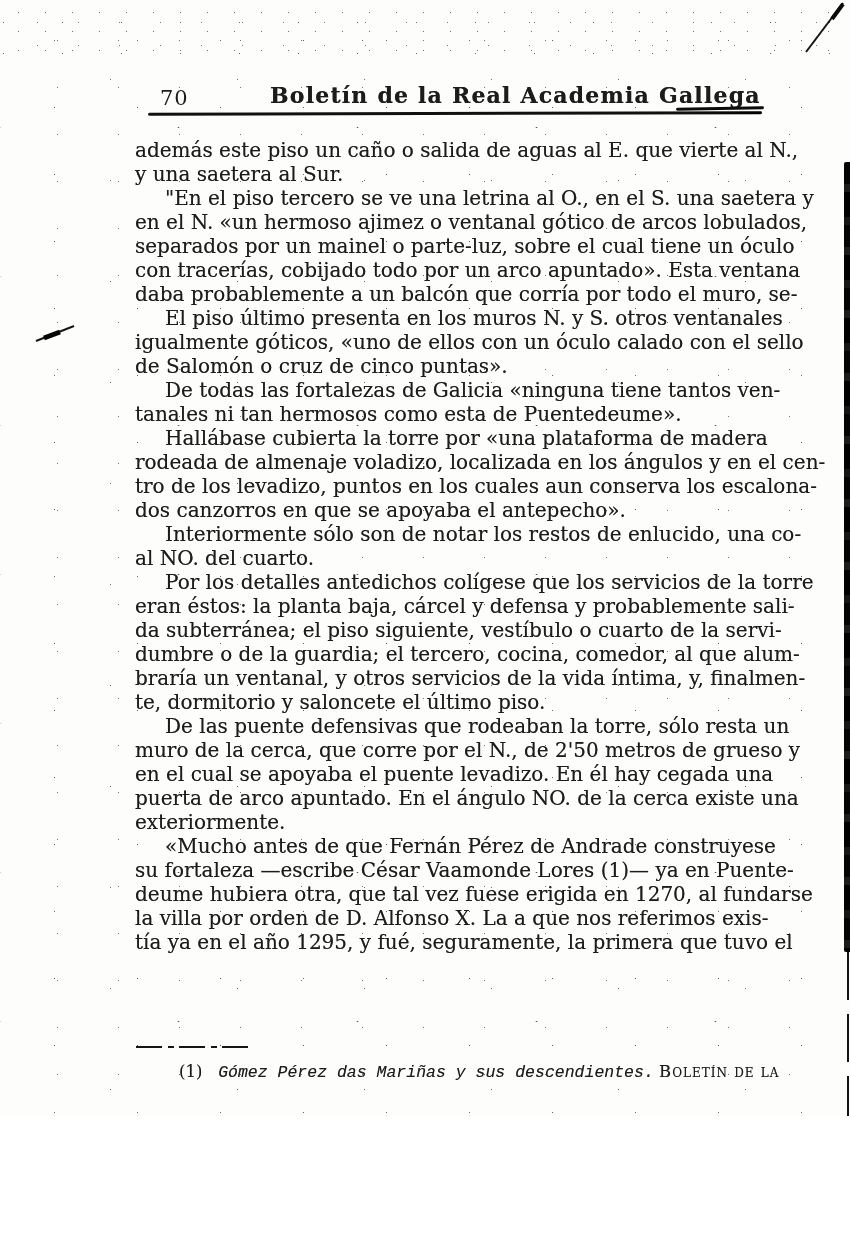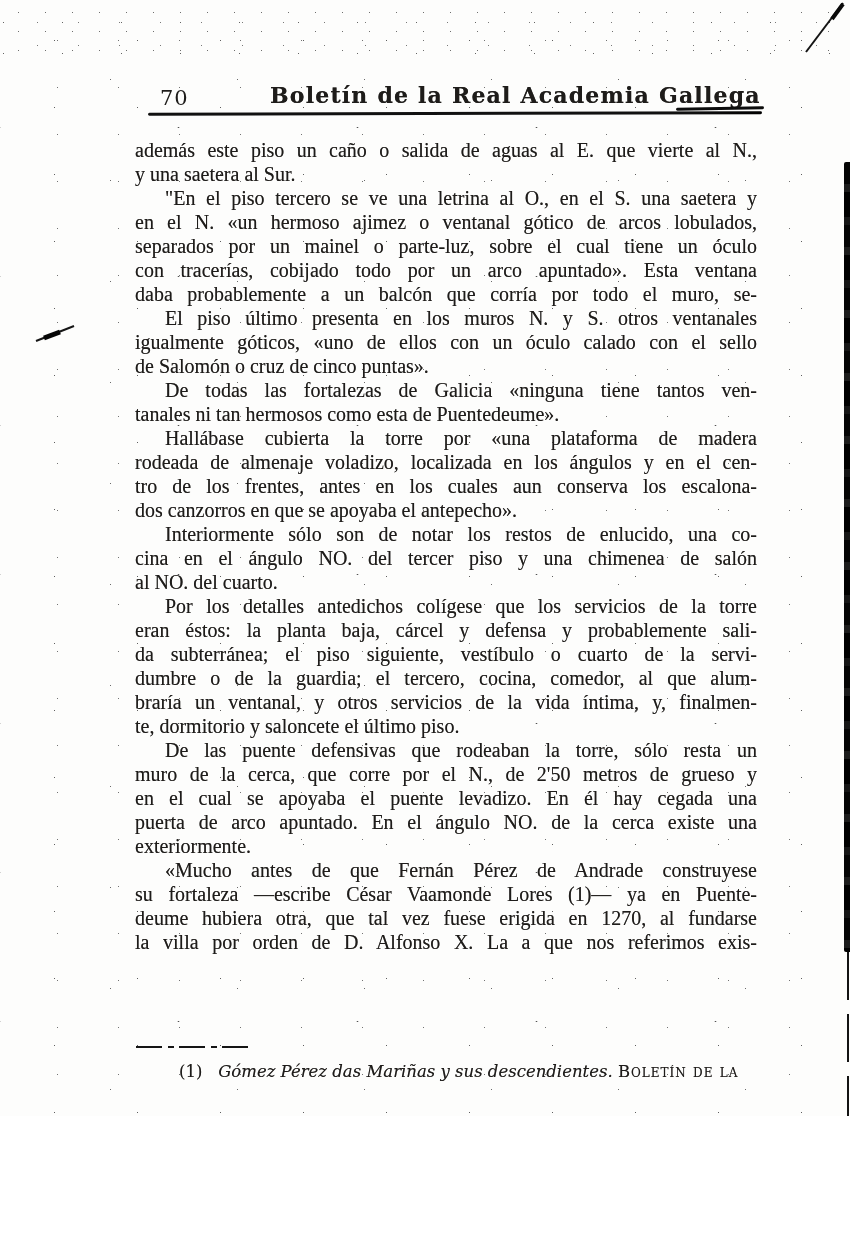--- a/index.html
+++ b/index.html
@@ -52,21 +52,20 @@
   }
   .header-rule-overlap{
     position:absolute;left:676px;top:107px;width:88px;height:3px;
     background:#0c0c0c;transform:rotate(-1deg);border-radius:2px;
   }
   
   .page-body{
     position:absolute;left:135px;top:138px;width:622px;
     font-size:20px;line-height:24px;
     text-shadow:0 0 0.4px rgba(25,22,20,.55);
-    font-family:Liberation Serif, serif;
   }
   .line{
     text-align:justify;
     -moz-text-align-last:justify;
     text-align-last:justify;
     height:24px;overflow:visible;white-space:nowrap;
   }
   .line.indent{text-indent:30px;}
   .line.last{text-align-last:left;}
   
@@ -74,21 +73,21 @@
     position:absolute;left:136px;top:1046px;width:118px;height:2px;
     background:repeating-linear-gradient(90deg,#151515 0 26px,transparent 26px 32px,#151515 32px 38px,transparent 38px 43px);
   }
   .footnote{
     position:absolute;left:135px;top:1058px;width:630px;
     font-size:16.5px;line-height:27px;
     text-shadow:0 0 0.4px rgba(25,22,20,.5);
   }
   .fn-line{white-space:nowrap;}
   .fn-line.first{text-indent:44px;}
-  .italic{font-style:italic;}
+  .italic{font-style:italic;font-family:Liberation Mono, monospace;}
   .sc{font-variant:small-caps;letter-spacing:1px;}
   
   .pen-topright{position:absolute;left:798px;top:0px;width:52px;height:60px;pointer-events:none;}
   .pen-leftmargin{position:absolute;left:34px;top:322px;width:44px;height:22px;pointer-events:none;}
   .edge-band{
     position:absolute;right:0;top:162px;width:6px;height:790px;
     background:repeating-linear-gradient(180deg,#050505 0 22px,#1c1c1c 22px 30px,#000 30px 55px,#161616 55px 63px);
     border-radius:2px 0 0 2px;
   }
   .edge-line{
@@ -127,40 +126,40 @@
       <div class="line">separados por un mainel o parte-luz, sobre el cual tiene un óculo</div>
       <div class="line">con tracerías, cobijado todo por un arco apuntado».  Esta ventana</div>
       <div class="line">daba probablemente a un balcón que corría por todo el muro, se-</div>
       <div class="line indent">El piso último presenta en los muros N. y S. otros ventanales</div>
       <div class="line">igualmente góticos, «uno de ellos con un óculo calado con el sello</div>
       <div class="line last">de Salomón o cruz de cinco puntas».</div>
       <div class="line indent">De todas las fortalezas de Galicia «ninguna tiene tantos ven-</div>
       <div class="line last">tanales ni tan hermosos como esta de Puentedeume».</div>
       <div class="line indent">Hallábase cubierta la torre por «una plataforma de madera</div>
       <div class="line">rodeada de almenaje voladizo, localizada en los ángulos y en el cen-</div>
-      <div class="line">tro de los frentes, antes en los cuales aun conserva los escalona-</div>
+      <div class="line">tro de los levadizo, puntos en los cuales aun conserva los escalona-</div>
       <div class="line last">dos canzorros en que se apoyaba el antepecho».</div>
       <div class="line indent">Interiormente sólo son de notar los restos de enlucido, una co-</div>
-      <div class="line">cina en el ángulo NO. del tercer piso y una chimenea de salón</div>
       <div class="line last">al NO. del cuarto.</div>
       <div class="line indent">Por los detalles antedichos colígese que los servicios de la torre</div>
       <div class="line">eran éstos: la planta baja, cárcel y defensa y probablemente sali-</div>
       <div class="line">da subterránea; el piso siguiente, vestíbulo o cuarto de la servi-</div>
       <div class="line">dumbre o de la guardia; el tercero, cocina, comedor, al que alum-</div>
       <div class="line">braría un ventanal, y otros servicios de la vida íntima, y, finalmen-</div>
       <div class="line last">te, dormitorio y saloncete el último piso.</div>
       <div class="line indent">De las puente defensivas que rodeaban la torre, sólo resta un</div>
       <div class="line">muro de la cerca, que corre por el N., de 2'50 metros de grueso y</div>
       <div class="line">en el cual se apoyaba el puente levadizo.  En él hay cegada una</div>
       <div class="line">puerta de arco apuntado.  En el ángulo NO. de la cerca existe una</div>
       <div class="line last">exteriormente.</div>
       <div class="line indent">«Mucho antes de que Fernán Pérez de Andrade construyese</div>
       <div class="line">su fortaleza —escribe César Vaamonde Lores (1)— ya en Puente-</div>
       <div class="line">deume hubiera otra, que tal vez fuese erigida en 1270, al fundarse</div>
       <div class="line">la villa por orden de D. Alfonso X.  La a que nos referimos exis-</div>
+      <div class="line last">tía ya en el año 1295, y fué, seguramente, la primera que tuvo el</div>
     </div>
 
   <div class="footnote-divider"></div>
   <div class="footnote">
     <div class="fn-line first">
       <span>(1)</span>&nbsp;&nbsp;
       <span class="italic">Gómez Pérez das Mariñas y sus descendientes.</span>
       <span class="sc">Boletín de la</span>
     </div>
   </div>

